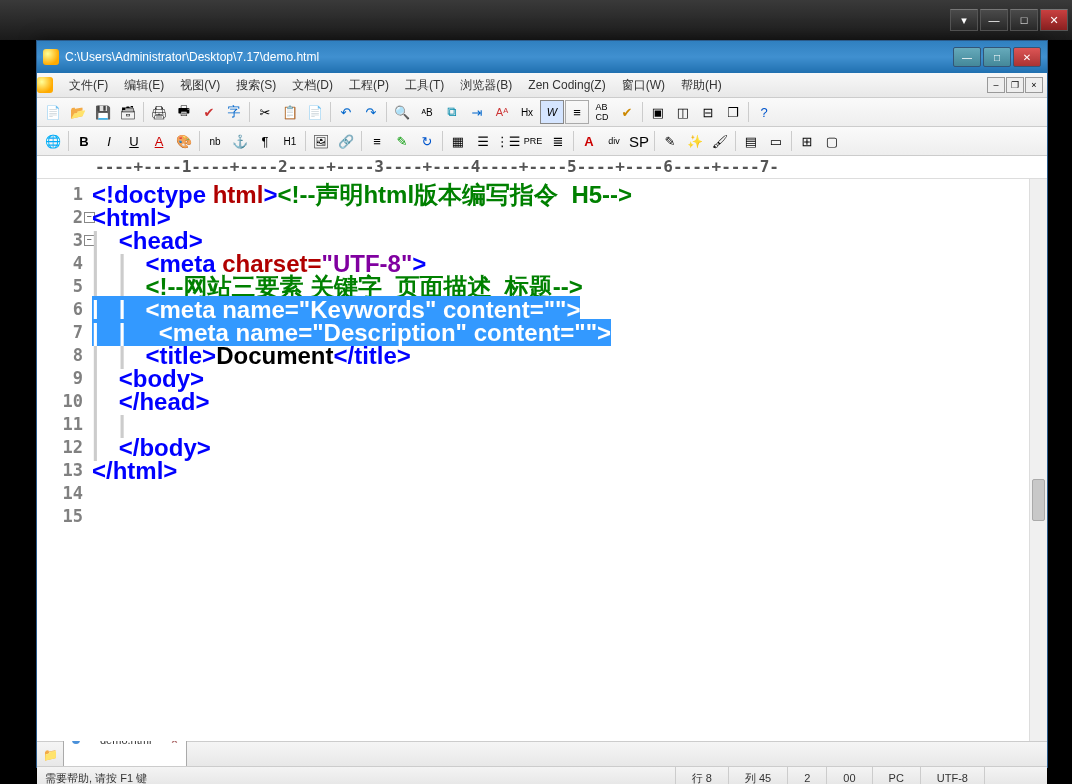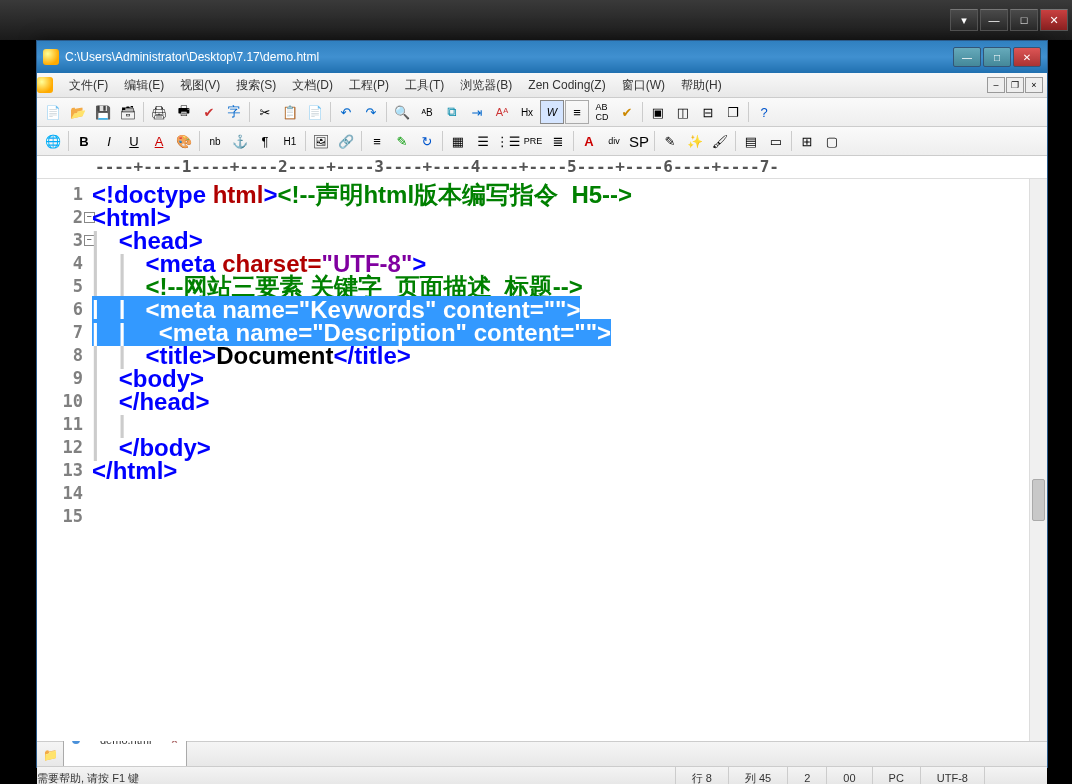--- a/index.html
+++ b/index.html
@@ -37,21 +37,21 @@
 .sel *{color:#fff!important}
 .fold-line{color:#ccc}
 .vscroll{position:absolute;right:0;top:0;bottom:0;width:17px;background:#f0f0f0;border-left:1px solid #ddd}
 .vscroll-thumb{position:absolute;left:2px;right:2px;top:300px;height:40px;background:#c8c8c8;border:1px solid #aaa;border-radius:2px}
 .tabs-bar{height:24px;background:linear-gradient(#f5f5f5,#e8e8e8);border-top:1px solid #ccc;display:flex;align-items:flex-end;padding-left:6px}
 .file-icon{width:16px;height:14px;margin-bottom:4px;display:flex;align-items:center;justify-content:center}
 .tab{background:#fff;border:1px solid #aaa;border-bottom:none;padding:20px 8px;font-size:11px;color:#333;display:flex;align-items:center;gap:20px;margin-left:4px;cursor:pointer}
 .tab-dot{width:8px;height:8px;border-radius:50%;background:#4a90d9}
 .tab-close{color:#a66;font-weight:bold;cursor:pointer}
 .status-bar{height:22px;background:linear-gradient(#f4f4f4,#e4e4e4);border-top:1px solid #ccc;display:flex;align-items:center;font-size:11px;color:#333}
-.status-left{flex:1;}
+.status-left{flex:1;padding-left:8px}
 .status-cell{border-left:1px solid #ccc;padding:0 16px;height:100%;display:flex;align-items:center}
 .bg-people{position:absolute;left:370px;top:-5px;width:120px;height:45px;background:linear-gradient(45deg,#3a2a1a,#5a4030);opacity:.8}
 </style>
 </head>
 <body>
 
 <div class="bg-people"></div>
 
 <div class="outer-window">
   <div class="outer-btn">▾</div>

